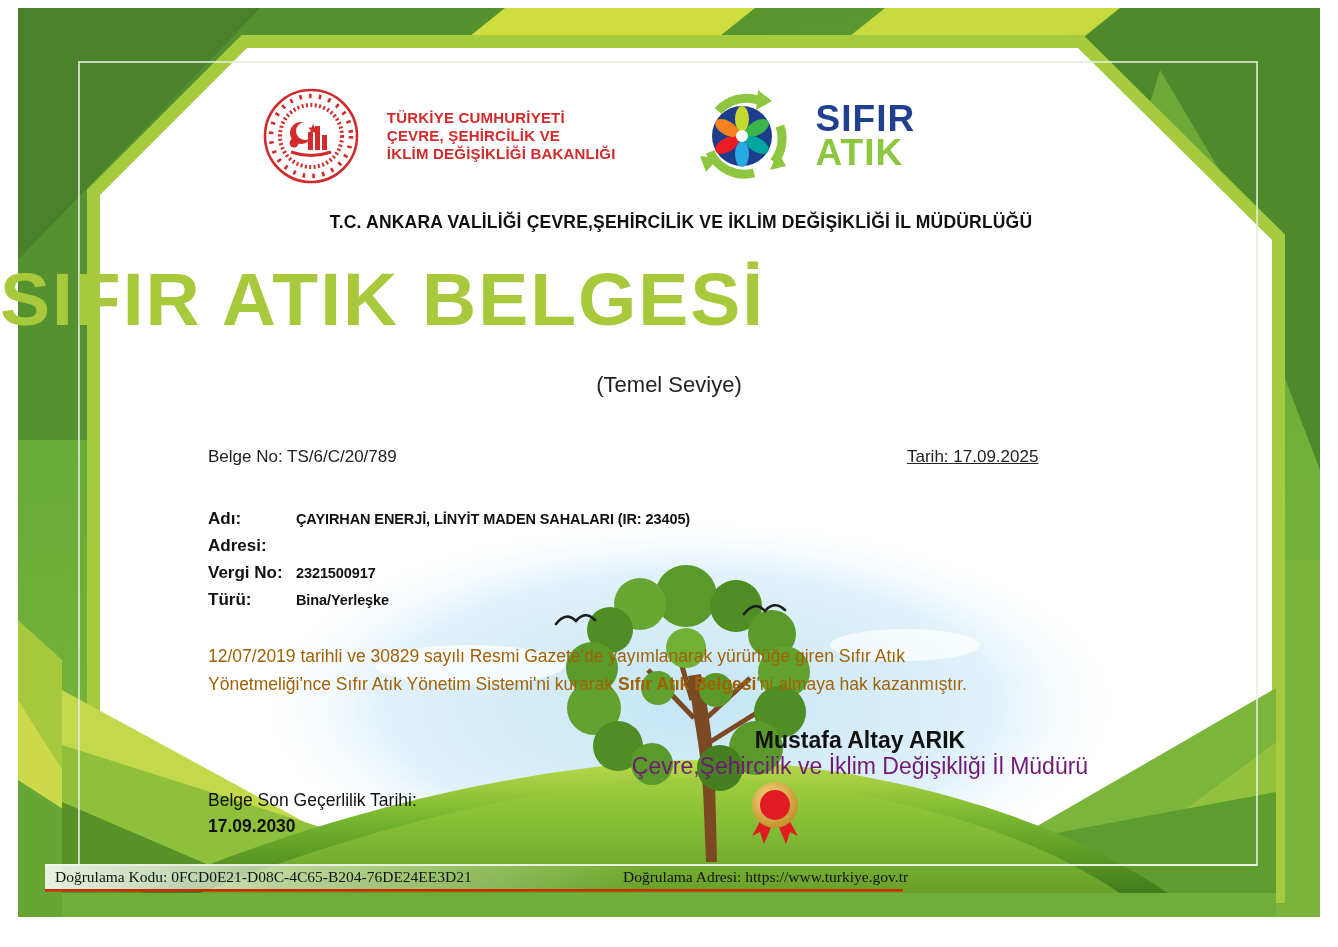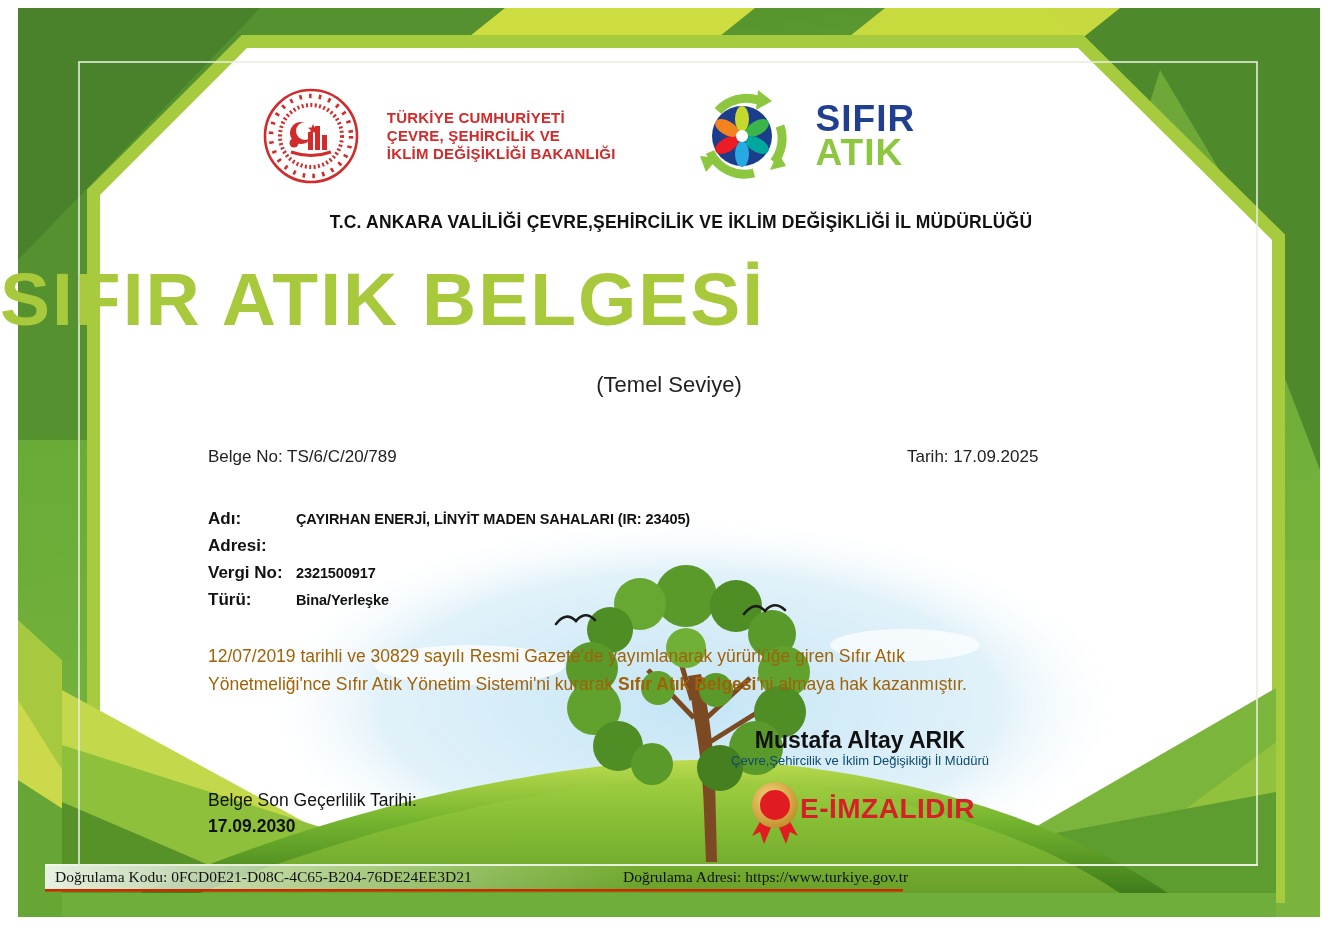--- a/index.html
+++ b/index.html
@@ -13,32 +13,32 @@
   .ministry-text{color:#d22b2b;font-weight:bold;font-size:15px;line-height:18px;letter-spacing:.2px;}
   .sifir-wordmark{font-weight:bold;font-size:37px;line-height:34px;letter-spacing:1px;}
   .sifir-line1{color:#203f90;}
   .sifir-line2{color:#8dc63f;}
 
   .authority{left:0;top:212px;width:1338px;text-align:center;font-size:17.5px;font-weight:bold;color:#111;letter-spacing:.2px;padding-left:12px;}
   .main-title{left:0;top:256px;width:1338px;font-size:75px;font-weight:bold;color:#a9c93c;letter-spacing:2px;}
   .sub-title{left:0;top:372px;width:1338px;text-align:center;font-size:22px;color:#222;}
 
   .meta-left{left:208px;top:447px;font-size:17px;color:#222;}
-  .meta-right{left:907px;top:447px;font-size:17px;color:#222;}
+  .meta-right{left:907px;top:447px;font-size:17px;color:#222;text-decoration:underline;}
 
   .info-label{font-size:17px;font-weight:bold;color:#111;}
   .info-value{font-size:14.5px;font-weight:bold;color:#111;letter-spacing:-.1px;text-align:right;}
   .row-1{top:509px;} .row-2{top:536px;} .row-3{top:563px;} .row-4{top:590px;}
   .lbl{left:208px;} .val{left:296px;padding-top:2px;}
 
   .body-par{left:208px;top:643px;width:880px;font-size:17.5px;line-height:27.5px;color:#a16207;}
   .body-par b{font-weight:bold;}
 
   .signer-name{left:640px;top:727px;width:440px;text-align:center;font-size:23px;font-weight:bold;color:#111;}
-  .signer-title{left:610px;top:753px;width:500px;text-align:center;font-size:13px;color:#0c4a6e;}
+  .signer-title{left:610px;top:753px;width:500px;text-align:center;font-size:23px;color:#701a75;}
 
   .eimza{left:800px;top:793px;font-size:28px;font-weight:bold;color:#d61f26;letter-spacing:.5px;}
 
   .validity-label{left:208px;top:790px;font-size:17.5px;color:#111;}
   .validity-date{left:208px;top:816px;font-size:17.5px;font-weight:bold;color:#111;}
 
   .footer-text{font-family:"Liberation Serif","DejaVu Serif",serif;font-size:15.5px;color:#111;top:868px;}
   .footer-code{left:55px;}
   .footer-addr{left:623px;}
 </style>
@@ -236,21 +236,20 @@
     <polygon points="40,38 27,38 38,64 42,52 50,56" fill="#e11b22"></polygon>
     <circle cx="27" cy="25" r="23" fill="url(#gGold2)"></circle>
     <defs>
         <radialGradient id="gGold2" cx="0.4" cy="0.35" r="0.8">
       <stop offset="0" stop-color="#f6d77e"></stop>
           <stop offset="1" stop-color="#b8821b"></stop>
     </radialGradient>
       </defs>
     <circle cx="27" cy="25" r="15" fill="#e11b22"></circle>
   </svg>
-  <div class="abs eimza">E-İMZALIDIR</div>
 
   <div class="abs validity-label">Belge Son Geçerlilik Tarihi:</div>
   <div class="abs validity-date">17.09.2030</div>
 
   <div class="abs footer-text footer-code"><span>Doğrulama Kodu: </span><span>0FCD0E21-D08C-4C65-B204-76DE24EE3D21</span></div>
   <div class="abs footer-text footer-addr"><span>Doğrulama Adresi: </span><span>https://www.turkiye.gov.tr</span></div>
 
 </div>
 
 </body></html>

